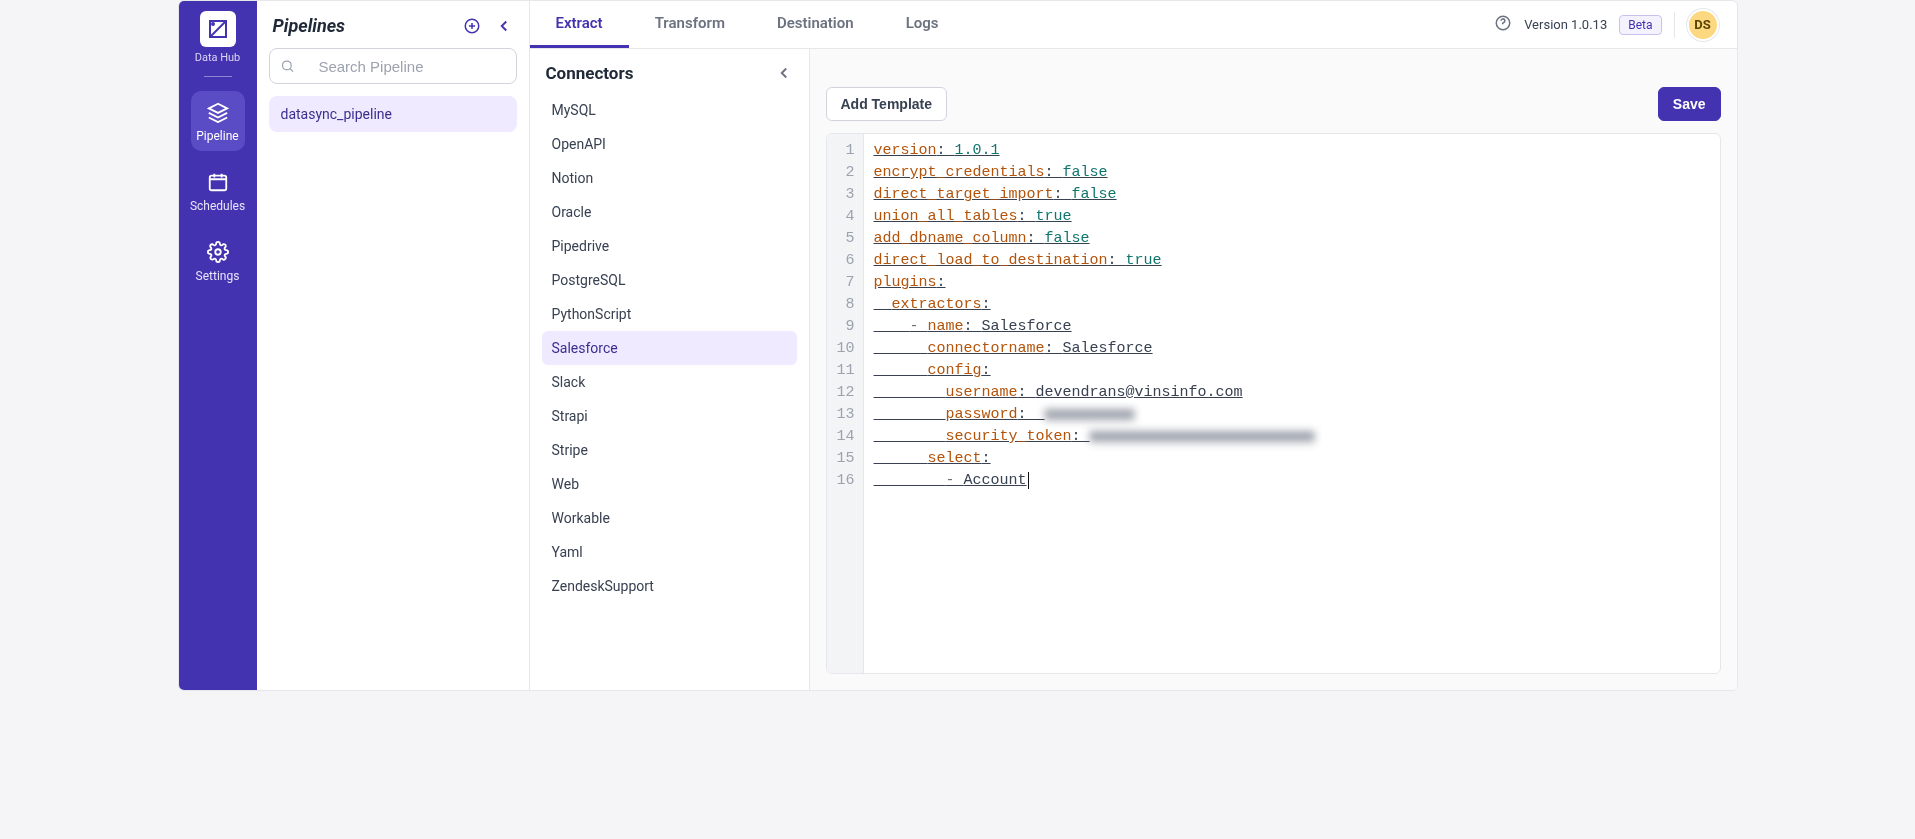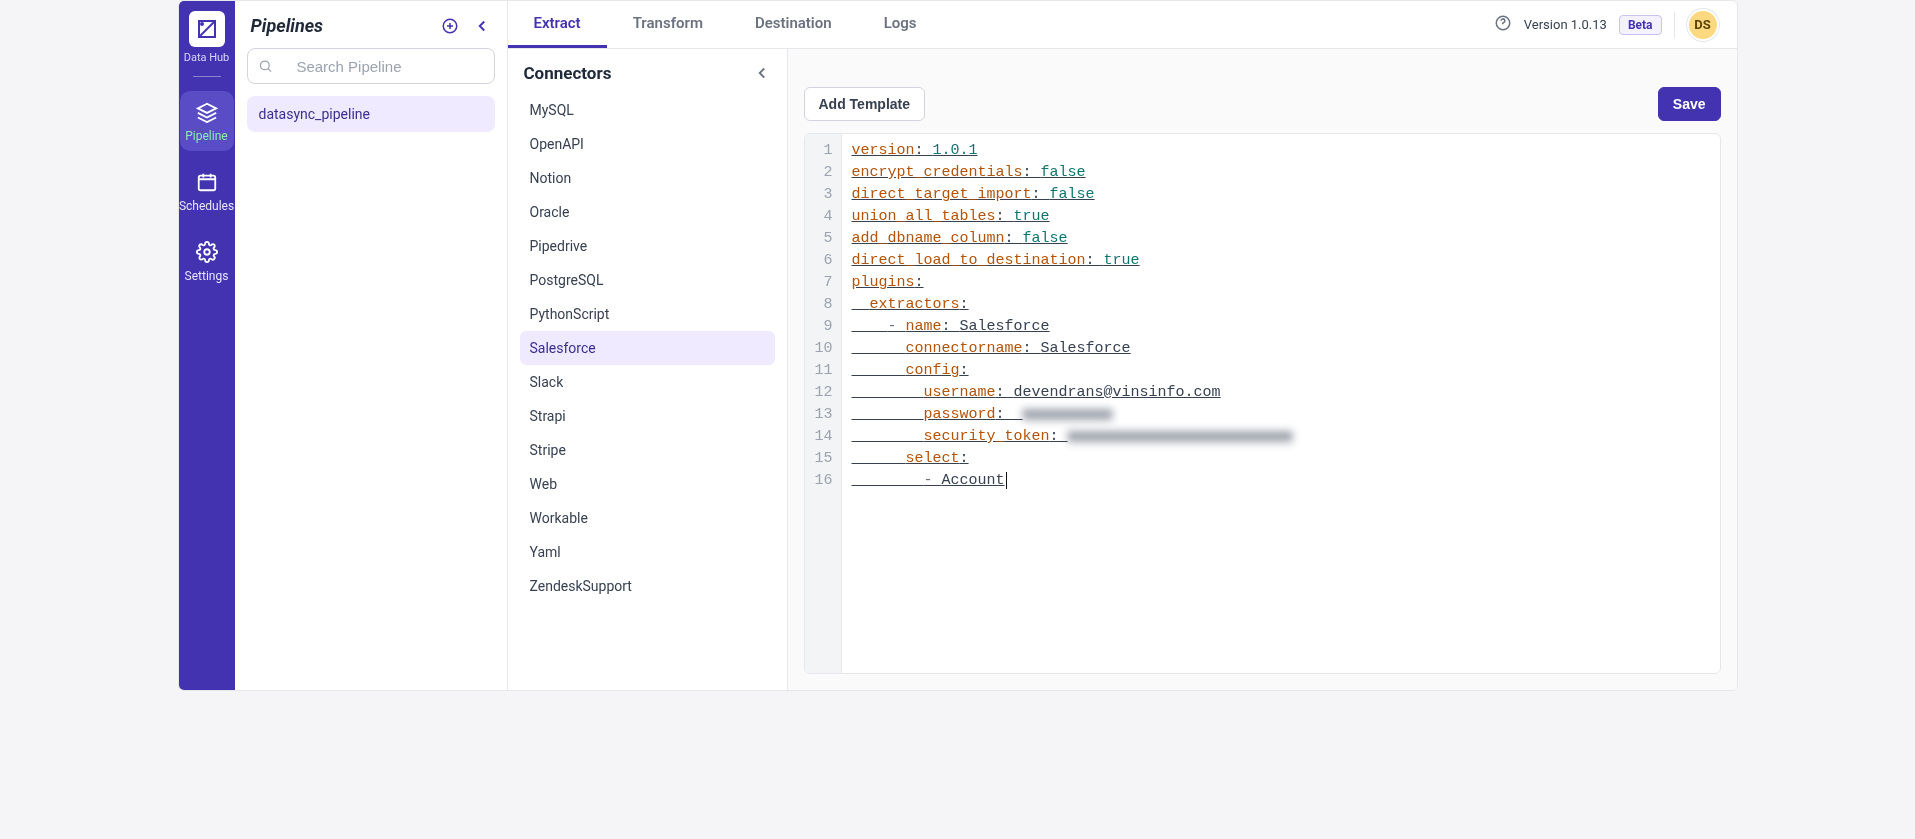--- a/index.html
+++ b/index.html
@@ -18,21 +18,21 @@
     width:1560px;
     height:691px;
     margin:0 auto;
     border:1px solid #e5e7eb;
     border-radius:6px;
     background:#fff;
     overflow:hidden;
   }
   
   .navrail {
-    width:56px;
+    width:78px;
     background:#4333b0;
     color:#fff;
     display:flex;
     flex-direction:column;
     align-items:center;
     padding-top:10px;
   }
   .navrail .brand {
     width:36px;height:36px;
     background:#fff;
@@ -47,21 +47,21 @@
   .nav-item{
     width:54px;
     display:flex;flex-direction:column;align-items:center;
     padding:8px 0;
     border-radius:10px;
     color:#e7e4fb;
     font-size:12px;
     cursor:pointer;
     margin-bottom:10px;
   }
-  .nav-item.active{background:#5a4cc4;color:#86efac;}
+  .nav-item.active{background:#5a4cc4;color:#ffffff;}
   .nav-item .icon{width:26px;height:26px;display:flex;align-items:center;justify-content:center;margin-bottom:4px;}
   .nav-item svg{width:22px;height:22px;stroke:#fff;fill:none;stroke-width:2;}
 
   
   .pipelines{
     width:273px;
     border-right:1px solid #e5e7eb;
     display:flex;flex-direction:column;
     background:#fff;
   }
@@ -106,21 +106,21 @@
     display:flex;align-items:center;
     color:#6b7280;font-weight:600;font-size:15px;
     cursor:pointer;
     border-bottom:3px solid transparent;
   }
   .tab.active{color:#4333b0;border-bottom-color:#4333b0;}
   .topbar-right{display:flex;align-items:center;gap:12px;color:#374151;font-size:13px;}
   .help-icon svg{width:18px;height:18px;stroke:#6b7280;fill:none;stroke-width:2;}
   .badge{
     border:1px solid #c7c2ef;color:#4333b0;background:#f4f2ff;
-    padding:2px 8px;border-radius:4px;font-size:12px;font-weight:700;
+    padding:2px 8px;border-radius:4px;font-size:12px;font-weight:400;
   }
   .avatar{
     width:32px;height:32px;border-radius:50%;
     background:#fcd980;color:#5a4300;
     display:flex;align-items:center;justify-content:center;
     font-weight:700;font-size:13px;
     border:2px solid #fff;box-shadow:0 0 0 1px #e5e7eb;
   }
   .vsep{width:1px;height:26px;background:#e5e7eb;}
 

